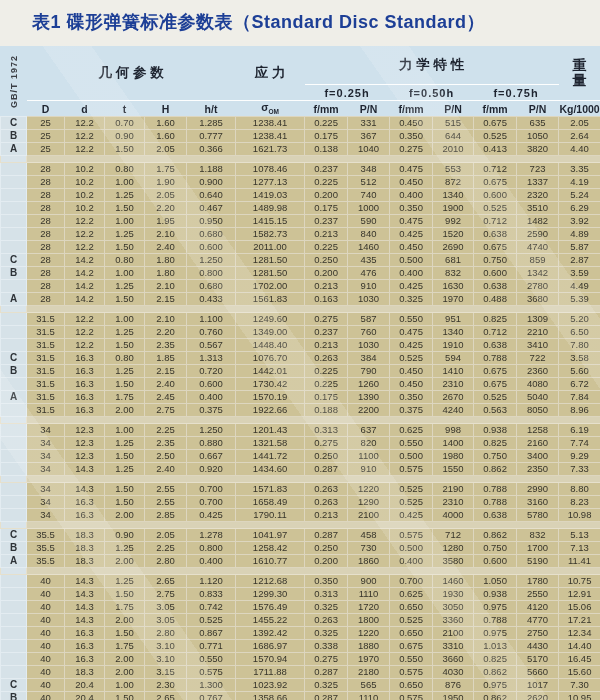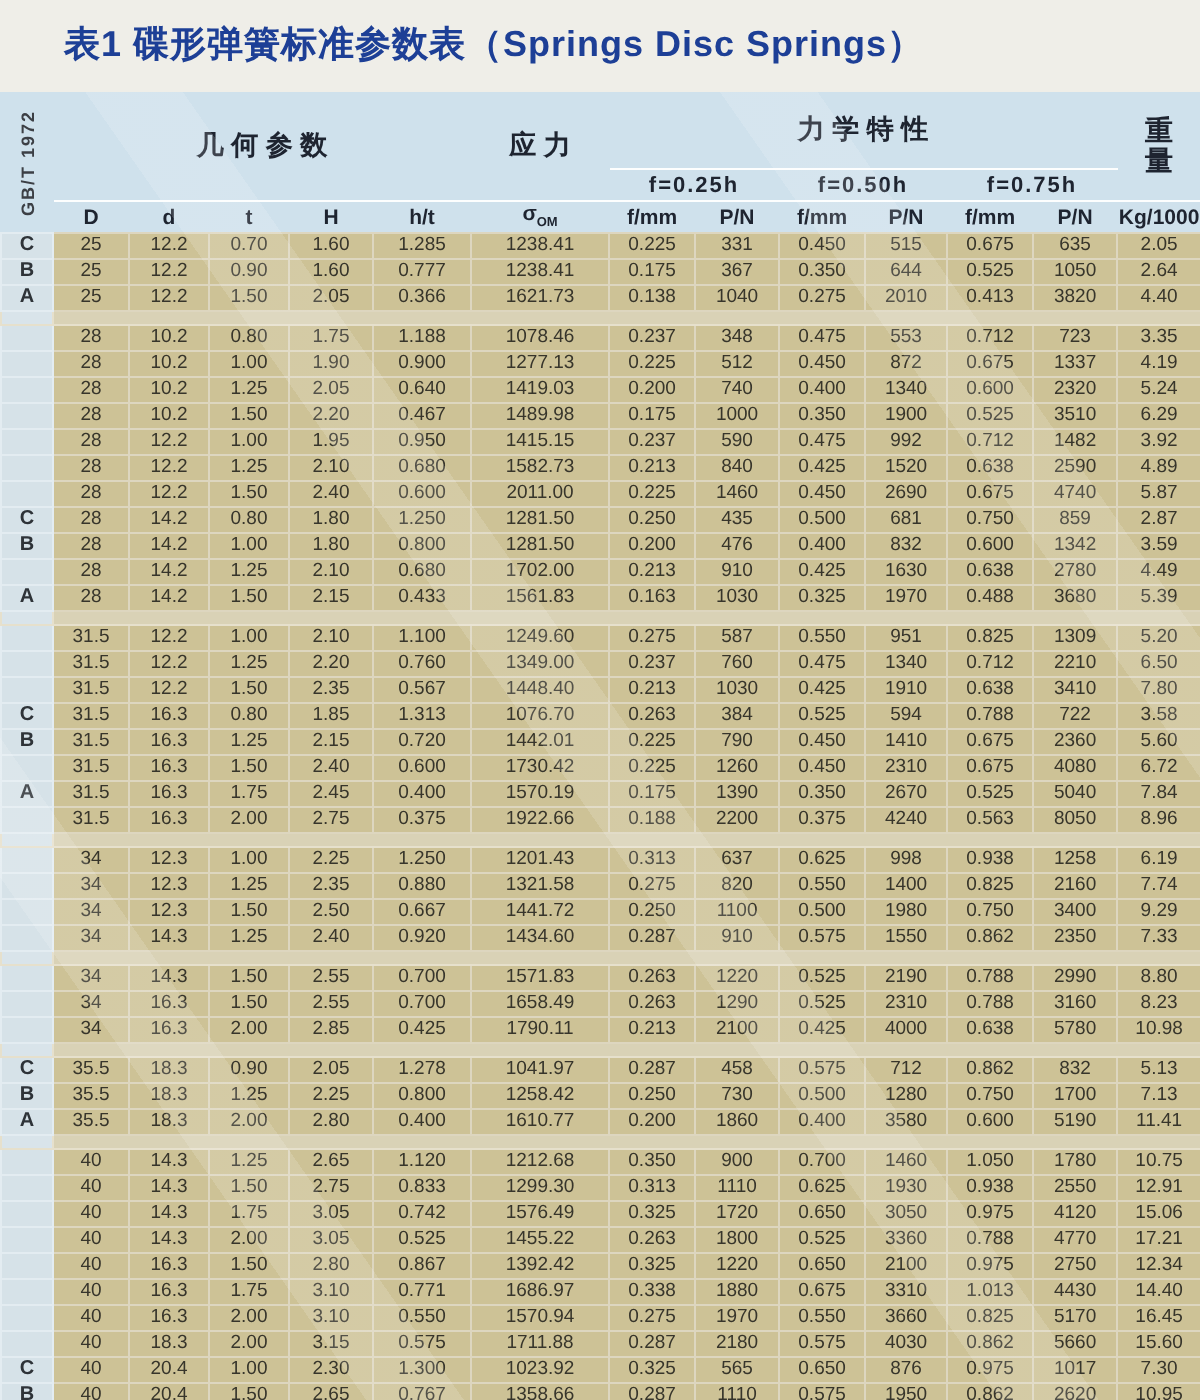--- a/index.html
+++ b/index.html
@@ -60,21 +60,21 @@
     background:#d6e2e8;border-color:#e3ecf1;color:#2e3338;font-weight:bold;
     font-size:10px;
   }
   tbody tr.gap td{height:6px;background:#d9d2b6;border-color:#e6e0cc;}
   tbody tr.gap td.mark{background:#d9e4ea;}
 </style>
 </head>
 <body>
 
 <div class="page">
-  <div class="title">表1 碟形弹簧标准参数表（Springs Disc Springs）</div>
+  <div class="title">表1 碟形弹簧标准参数表（Standard Disc Standard）</div>
 
   <div class="tablewrap">
     <table>
       <colgroup>
         <col class="c-mark">
           <col class="c-D">
           <col class="c-d">
           <col class="c-t">
         <col class="c-H">
           <col class="c-ht">

